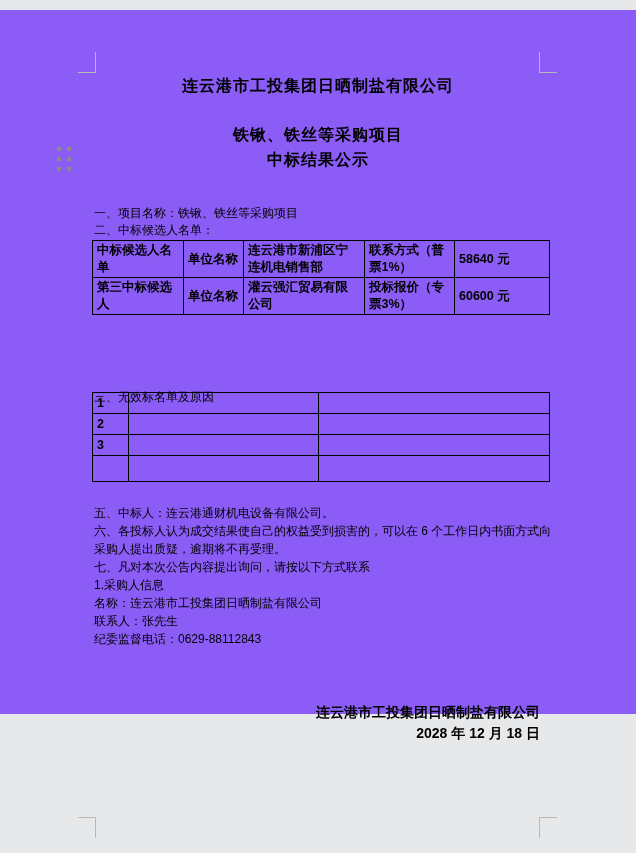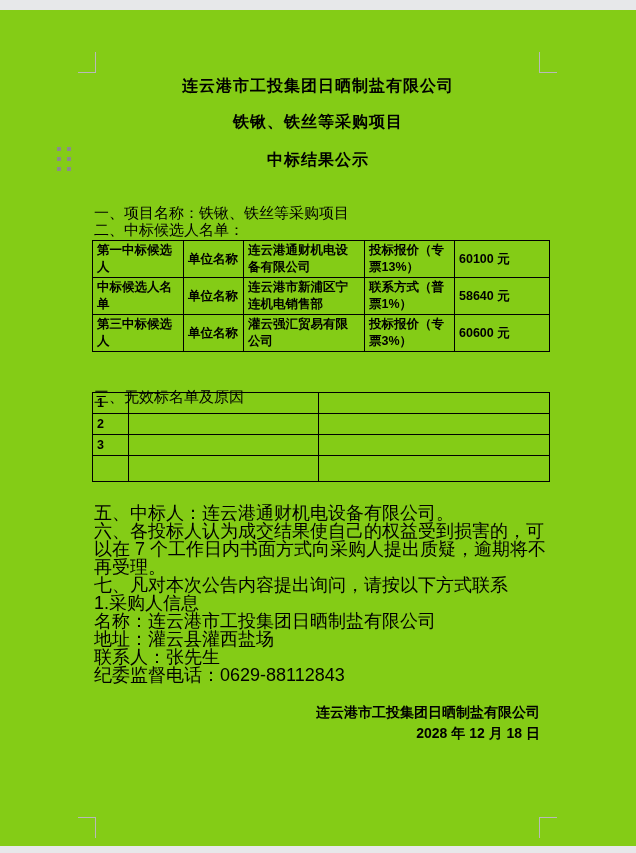--- a/index.html
+++ b/index.html
@@ -7,22 +7,22 @@
   body {
     background: #e7e8ea;
     font-family: "Liberation Sans", "DejaVu Sans", sans-serif;
     position: relative;
     overflow: hidden;
     color: #000;
   }
   .page {
     position: absolute;
     top: 10px; left: 0;
-    width: 636px; height: 836px;
-    background: #84cc16;
+    width: 636px; height: 704px;
+    background: #8b5cf6;
   }
   
   .corner { position: absolute; width: 18px; height: 21px; }
   .corner.tl { left: 78px; top: 42px;  border-right: 1px solid #b9b9b9; border-bottom: 1px solid #b9b9b9; }
   .corner.tr { left: 539px; top: 42px; border-left: 1px solid #b9b9b9;  border-bottom: 1px solid #b9b9b9; }
   .corner.bl { left: 78px; top: 807px; border-right: 1px solid #b9b9b9; border-top: 1px solid #b9b9b9; }
   .corner.br { left: 539px; top: 807px; border-left: 1px solid #b9b9b9;  border-top: 1px solid #b9b9b9; }
   
   .drag-handle {
     position: absolute; left: 57px; top: 137px;
@@ -32,39 +32,39 @@
     column-gap: 6px; row-gap: 6px;
   }
   .drag-handle span { width: 4px; height: 4px; background: #8b8b8b; }
   
   .doc-title {
     position: absolute; left: 0; width: 100%;
     text-align: center; font-weight: 700; font-size: 16px;
     letter-spacing: 1px;
   }
   .t1 { top: 66px; }
-  .t2 { top: 102px; }
+  .t2 { top: 115px; }
   .t3 { top: 140px; font-family: Liberation Mono, monospace; }
   
-  .line { position: absolute; left: 94px; font-size: 15px; line-height: 16px; }
+  .line { position: absolute; left: 94px; font-size: 12px; line-height: 16px; }
   .l-item1 { top: 195px; }
   .l-item2 { top: 212px; }
   .l-item3 { top: 357px; margin-top: 22px; }
   
   table { border-collapse: collapse; position: absolute; table-layout: fixed; }
   td, th { border: 1px solid #000; font-size: 12.5px; font-weight: 600; padding: 1px 4px; vertical-align: middle; text-align: left; }
   .tbl-candidates { left: 92px; top: 230px; width: 457px; }
   .tbl-candidates tr { height: 34px; }
   .tbl-invalid { left: 92px; top: 382px; width: 457px; }
   .tbl-invalid tr { height: 21px; }
   .tbl-invalid tr.tall { height: 26px; }
   
   .paragraphs {
     position: absolute; left: 94px; top: 494px; width: 460px;
-    font-size: 18px; line-height: 18px;
+    font-size: 12px; line-height: 18px;
   }
   .paragraphs p { margin: 0; }
   
   .signature {
     position: absolute; right: 96px; top: 692px;
     text-align: right; font-weight: 700; font-size: 14px; line-height: 21px;
   }
 </style>
 </head>
 <body>
@@ -94,27 +94,20 @@
 
   <table class="tbl-candidates">
     <colgroup>
       <col style="width:91px">
         <col style="width:60px">
         <col style="width:121px">
         <col style="width:90px">
         <col style="width:95px">
     </colgroup>
     <tbody>
-      <tr>
-        <td>第一中标候选人</td>
-        <td>单位名称</td>
-        <td>连云港通财机电设备有限公司</td>
-        <td>投标报价（专票13%）</td>
-        <td>60100 元</td>
-      </tr>
       <tr>
         <td>中标候选人名单</td>
         <td>单位名称</td>
         <td>连云港市新浦区宁连机电销售部</td>
         <td>联系方式（普票1%）</td>
         <td>58640 元</td>
       </tr>
       <tr>
         <td>第三中标候选人</td>
         <td>单位名称</td>
@@ -152,25 +145,24 @@
       <tr class="tall">
         <td></td>
         <td></td>
         <td></td>
       </tr>
     </tbody>
   </table>
 
   <div class="paragraphs">
     <p>五、中标人：连云港通财机电设备有限公司。</p>
-    <p>六、各投标人认为成交结果使自己的权益受到损害的，可以在 7 个工作日内书面方式向采购人提出质疑，逾期将不再受理。</p>
+    <p>六、各投标人认为成交结果使自己的权益受到损害的，可以在 6 个工作日内书面方式向采购人提出质疑，逾期将不再受理。</p>
     <p>七、凡对本次公告内容提出询问，请按以下方式联系</p>
     <p>1.采购人信息</p>
     <p>名称：连云港市工投集团日晒制盐有限公司</p>
-    <p>地址：灌云县灌西盐场</p>
     <p>联系人：张先生</p>
     <p>纪委监督电话：0629-88112843</p>
   </div>
 
   <div class="signature">
     <div>连云港市工投集团日晒制盐有限公司</div>
     <div>2028 年 12 月 18 日</div>
   </div>
 
 </div>

